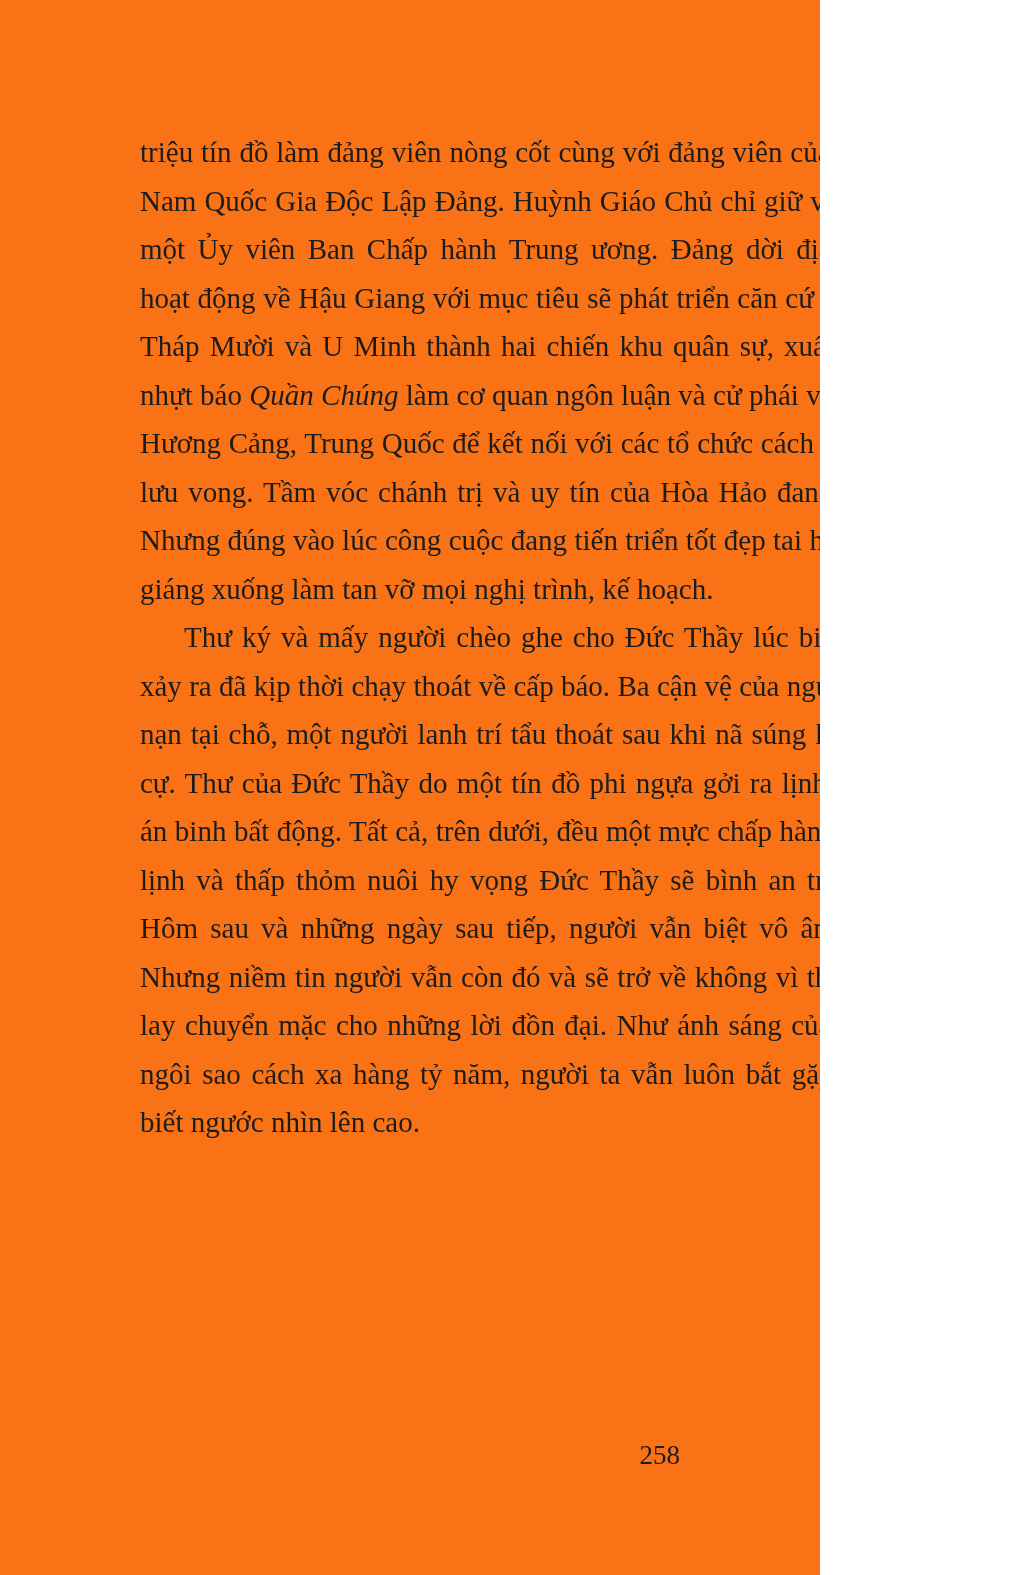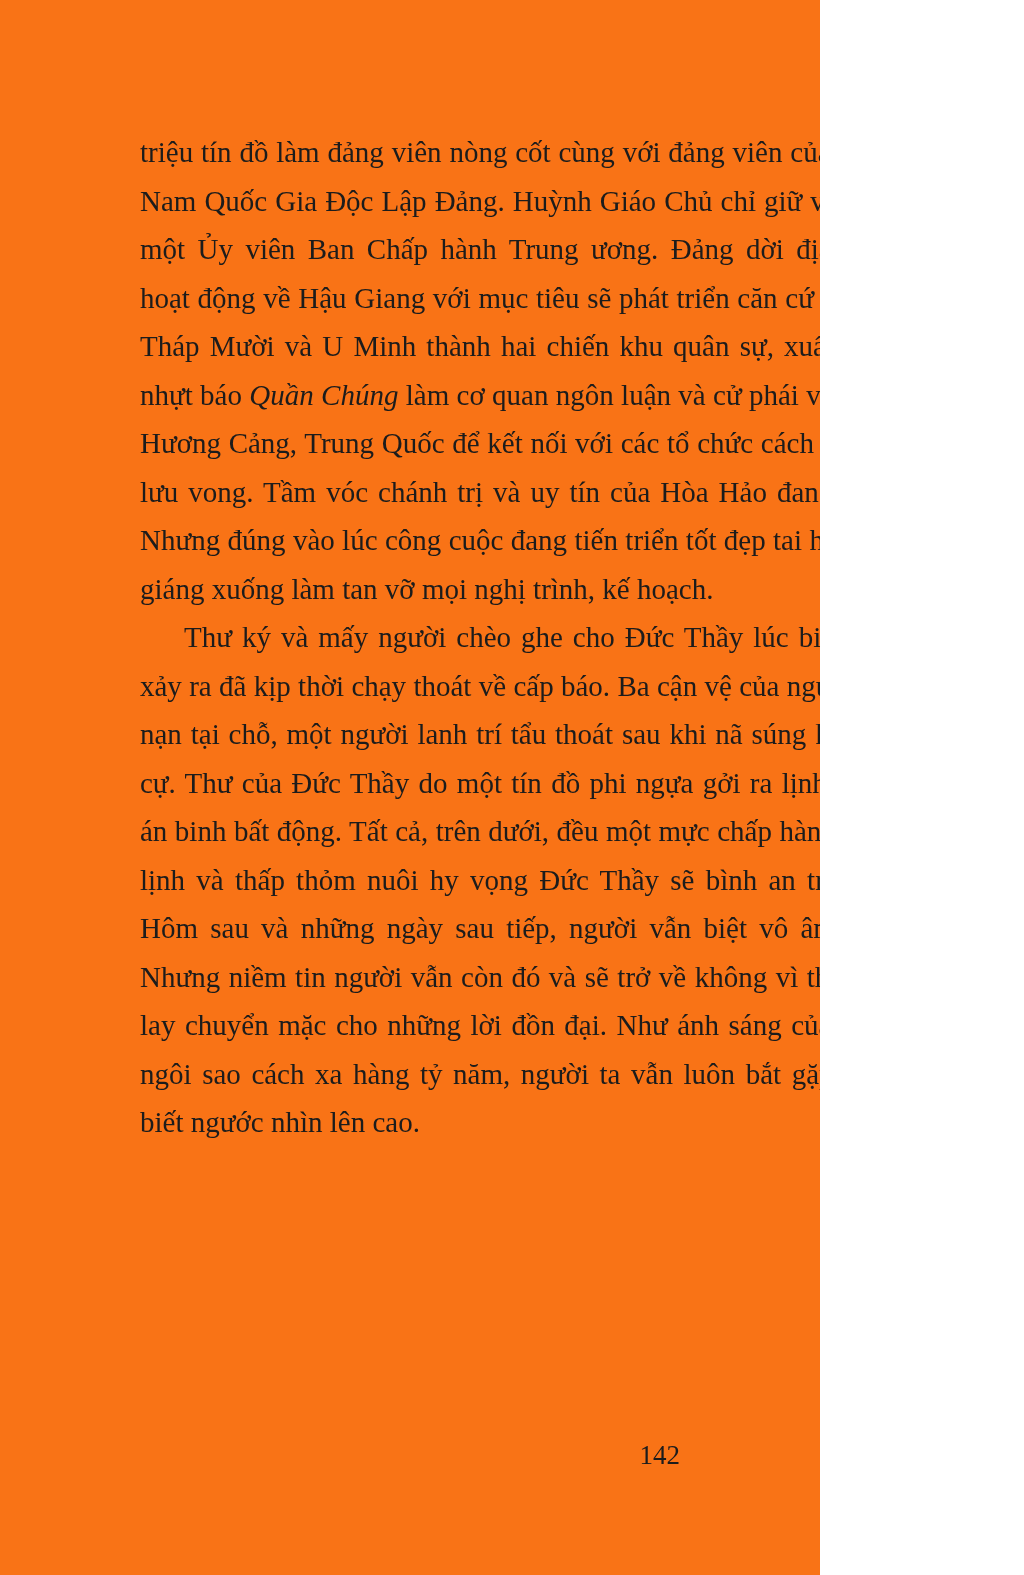--- a/index.html
+++ b/index.html
@@ -52,14 +52,14 @@
   }
 </style>
 </head>
 <body>
 
 <div class="page">
   <div class="text-block">
     <p><span>triệu tín đồ làm đảng viên nòng cốt cùng với đảng viên của Việt Nam Quốc Gia Độc Lập Đảng. Huỳnh Giáo Chủ chỉ giữ vai trò một Ủy viên Ban Chấp hành Trung ương. Đảng dời địa bàn hoạt động về Hậu Giang với mục tiêu sẽ phát triển căn cứ Đồng Tháp Mười và U Minh thành hai chiến khu quân sự, xuất bản nhựt báo </span><span class="italic">Quần Chúng</span><span> làm cơ quan ngôn luận và cử phái viên đi Hương Cảng, Trung Quốc để kết nối với các tổ chức cách mạng lưu vong. Tầm vóc chánh trị và uy tín của Hòa Hảo đang lên. Nhưng đúng vào lúc công cuộc đang tiến triển tốt đẹp tai họa đã giáng xuống làm tan vỡ mọi nghị trình, kế hoạch.</span></p>
     <p class="indented">Thư ký và mấy người chèo ghe cho Đức Thầy lúc biến cố xảy ra đã kịp thời chạy thoát về cấp báo. Ba cận vệ của người tử nạn tại chỗ, một người lanh trí tẩu thoát sau khi nã súng kháng cự. Thư của Đức Thầy do một tín đồ phi ngựa gởi ra lịnh phải án binh bất động. Tất cả, trên dưới, đều một mực chấp hành chờ lịnh và thấp thỏm nuôi hy vọng Đức Thầy sẽ bình an trở về. Hôm sau và những ngày sau tiếp, người vẫn biệt vô âm tín. Nhưng niềm tin người vẫn còn đó và sẽ trở về không vì thế mà lay chuyển mặc cho những lời đồn đại. Như ánh sáng của một ngôi sao cách xa hàng tỷ năm, người ta vẫn luôn bắt gặp nếu biết ngước nhìn lên cao.</p>
   </div>
-  <div class="page-number">142</div>
+  <div class="page-number">258</div>
 </div>
 
 </body></html>

